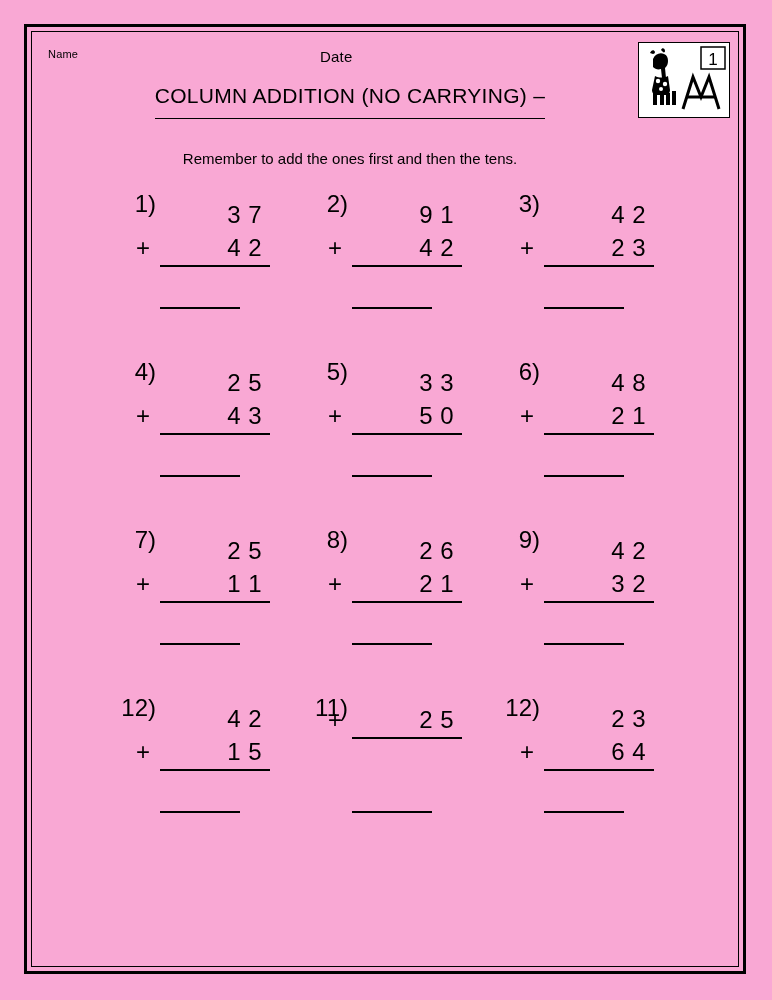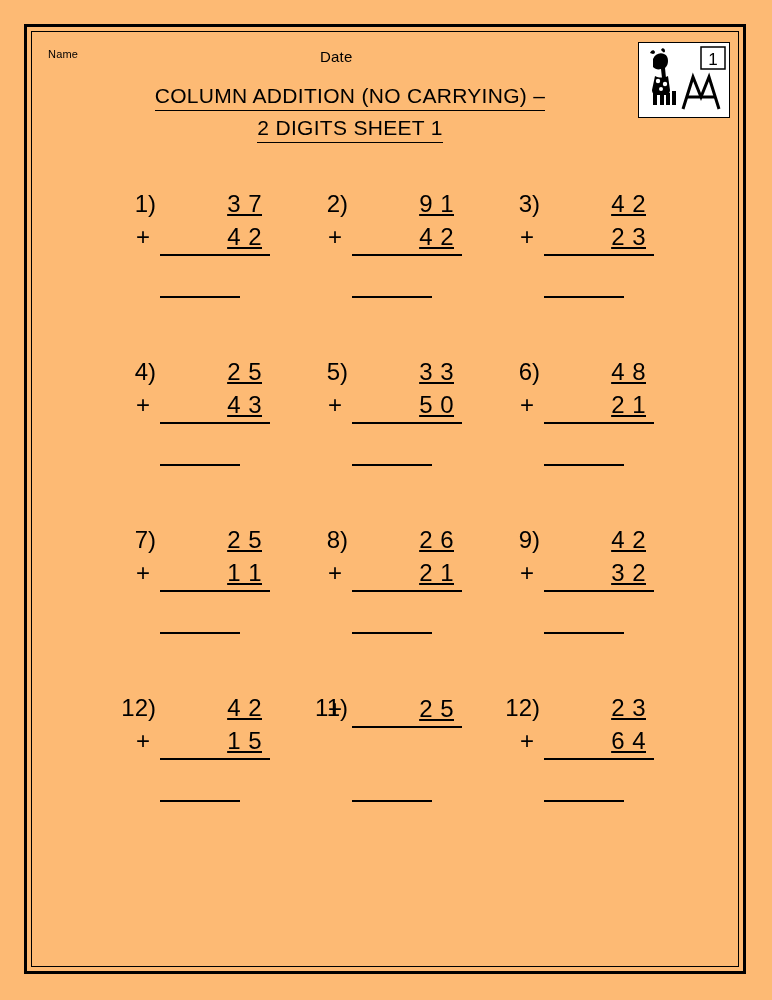--- a/index.html
+++ b/index.html
@@ -13,21 +13,21 @@
     font-family: "Liberation Sans", sans-serif;
     color: #000000;
     position: relative;
     overflow: hidden;
   }
   .page {
     position: absolute;
     left: 0; top: 0;
     width: 772px;
     height: 1000px;
-    background: #fdba74;
+    background: #f9a8d4;
   }
   
   .outer-frame {
     position: absolute;
     left: 24px;
     top: 24px;
     width: 722px;
     height: 950px;
     border: 3px solid #000000;
     box-sizing: border-box;
@@ -82,21 +82,21 @@
     width: 560px;
     left: 30px;
     text-align: center;
     font-size: 21px;
     letter-spacing: 0.3px;
   }
   .title-1 { top: 44px; }
   .title-2 { top: 76px; }
   .title-underline {
     border-bottom: 1.5px solid #000;
-    padding-bottom: 2px;
+    padding-bottom: 10px;
     display: inline-block;
   }
   .subtitle {
     position: absolute;
     width: 600px;
     left: 10px;
     top: 110px;
     text-align: center;
     font-size: 15px;
   }
@@ -126,23 +126,22 @@
     position: absolute;
     left: 0px;
     top: 8px;
     font-size: 24px;
     width: 58px;
     text-align: right;
   }
   .stack {
     position: absolute;
     left: 62px;
-    top: 6px;
+    top: 17px;
     width: 110px;
-    text-decoration: underline;
   }
   .digits {
     font-size: 24px;
     letter-spacing: 0.5px;
     text-align: right;
     padding-right: 8px;
   }
   .top-num {
     height: 32px;
     line-height: 32px;
@@ -209,23 +208,21 @@
         <g stroke="#000000" stroke-width="3" fill="none">
           <path d="M44 66 L54 34 L62 54 L70 34 L80 66"></path>
           <path d="M48 54 L76 54"></path>
         </g>
       </svg>
     </div>
 
     <div class="title-1">
       <span class="title-underline">COLUMN ADDITION (NO CARRYING) –</span>
     </div>
-    <div class="title-2">
-      <span class="title-underline">2 DIGITS SHEET 1</span>
-    </div>
+    <div class="subtitle">Remember to add the ones first and then the tens.</div>
 
     <div class="grid">
 
       <div class="row">
         <div class="prob c0">
           <div class="prob-num">1)</div>
           <div class="stack">
             <div class="digits top-num">3 7</div>
             <div class="addend-row">
               <span class="plus">+</span>

